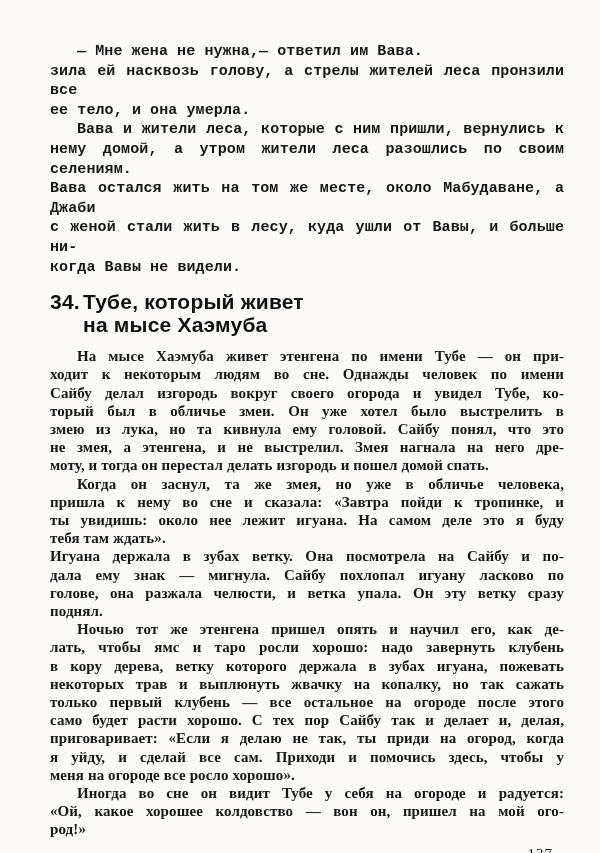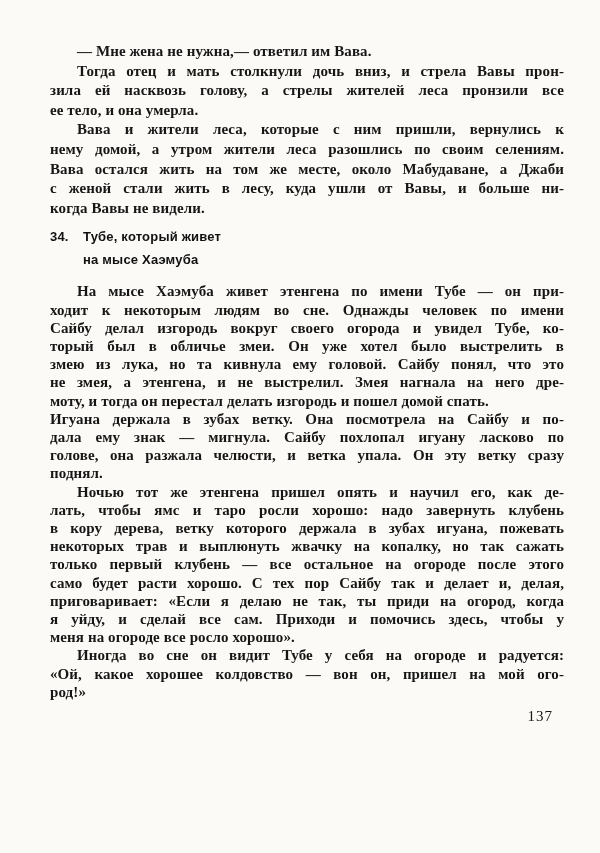--- a/index.html
+++ b/index.html
@@ -20,33 +20,33 @@
   }
   .para { margin: 0; }
   .line {
     font-size: 15px;
     font-weight: bold;
     letter-spacing: 0.1px;
     text-align: justify;
     text-align-last: justify;
     white-space: normal;
   }
-  .pre .line  { line-height: 19.6px; }
+  .pre .line  { line-height: 19.6px; font-family: Liberation Mono, monospace; }
   .post .line { line-height: 18.2px; }
   .line.last  { text-align-last: left; }
   .line.indent { text-indent: 27px; }
   .heading {
     display: flex;
     align-items: flex-start;
     font-family: "Liberation Sans", sans-serif;
     font-weight: bold;
-    font-size: 13px;
+    font-size: 21px;
     line-height: 23px;
     letter-spacing: 0.2px;
-    margin: 7px 0 11px 0;
+    margin: 13px 0 11px 0;
     color: #111;
   }
   .heading-number { flex: none; width: 33px; }
   .heading-lines  { flex: 1; }
   .pagenum {
     text-align: right;
     padding-right: 11px;
     margin-top: 7px;
     font-size: 15px;
     font-weight: normal;
@@ -56,21 +56,20 @@
 </head>
 <body>
 
 <div class="page">
   <div class="text-block" id="text-block">
 
   <div class="para pre">
         <div class="line indent last">— Мне жена не нужна,— ответил им Вава.</div>
       </div>
       <div class="para pre">
-        <div class="line indent">Тогда отец и мать столкнули дочь вниз, и стрела Вавы прон-</div>
         <div class="line">зила ей насквозь голову, а стрелы жителей леса пронзили все</div>
         <div class="line last">ее тело, и она умерла.</div>
       </div>
       <div class="para pre">
         <div class="line indent">Вава и жители леса, которые с ним пришли, вернулись к</div>
         <div class="line">нему домой, а утром жители леса разошлись по своим селениям.</div>
         <div class="line">Вава остался жить на том же месте, около Мабудаване, а Джаби</div>
         <div class="line">с женой стали жить в лесу, куда ушли от Вавы, и больше ни-</div>
         <div class="line last">когда Вавы не видели.</div>
       </div>
@@ -82,20 +81,26 @@
         </span>
       </div>
       <div class="para post">
         <div class="line indent">На мысе Хаэмуба живет этенгена по имени Тубе — он при-</div>
         <div class="line">ходит к некоторым людям во сне. Однажды человек по имени</div>
         <div class="line">Сайбу делал изгородь вокруг своего огорода и увидел Тубе, ко-</div>
         <div class="line">торый был в обличье змеи. Он уже хотел было выстрелить в</div>
         <div class="line">змею из лука, но та кивнула ему головой. Сайбу понял, что это</div>
         <div class="line">не змея, а этенгена, и не выстрелил. Змея нагнала на него дре-</div>
         <div class="line last">моту, и тогда он перестал делать изгородь и пошел домой спать.</div>
+      </div>
+      <div class="para post">
+        <div class="line indent">Когда он заснул, та же змея, но уже в обличье человека,</div>
+        <div class="line">пришла к нему во сне и сказала: «Завтра пойди к тропинке, и</div>
+        <div class="line">ты увидишь: около нее лежит игуана. На самом деле это я буду</div>
+        <div class="line last">тебя там ждать».</div>
       </div>
       <div class="para post">
         <div class="line">Игуана держала в зубах ветку. Она посмотрела на Сайбу и по-</div>
         <div class="line">дала ему знак — мигнула. Сайбу похлопал игуану ласково по</div>
         <div class="line">голове, она разжала челюсти, и ветка упала. Он эту ветку сразу</div>
         <div class="line last">поднял.</div>
       </div>
       <div class="para post">
         <div class="line indent">Ночью тот же этенгена пришел опять и научил его, как де-</div>
         <div class="line">лать, чтобы ямс и таро росли хорошо: надо завернуть клубень</div>

